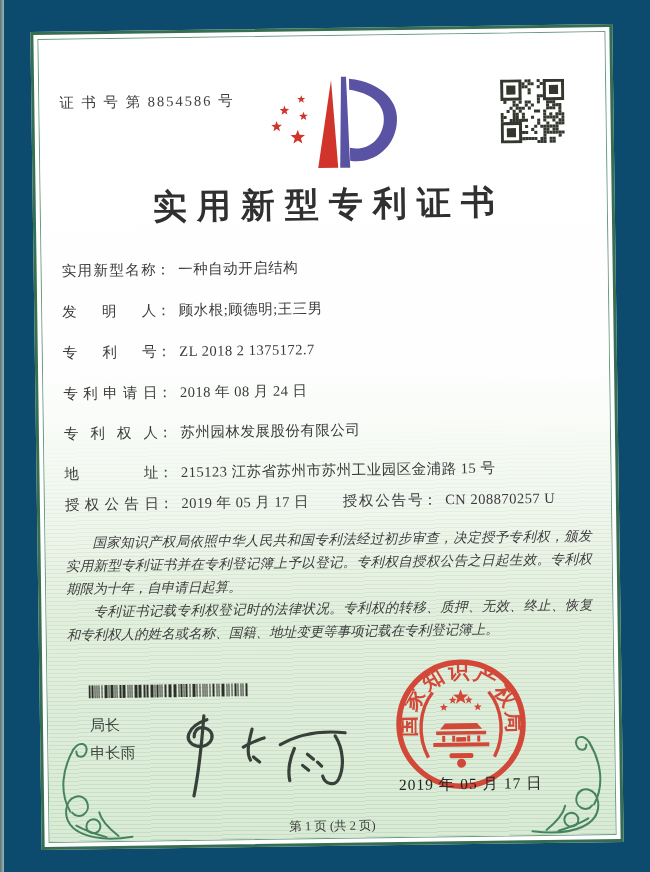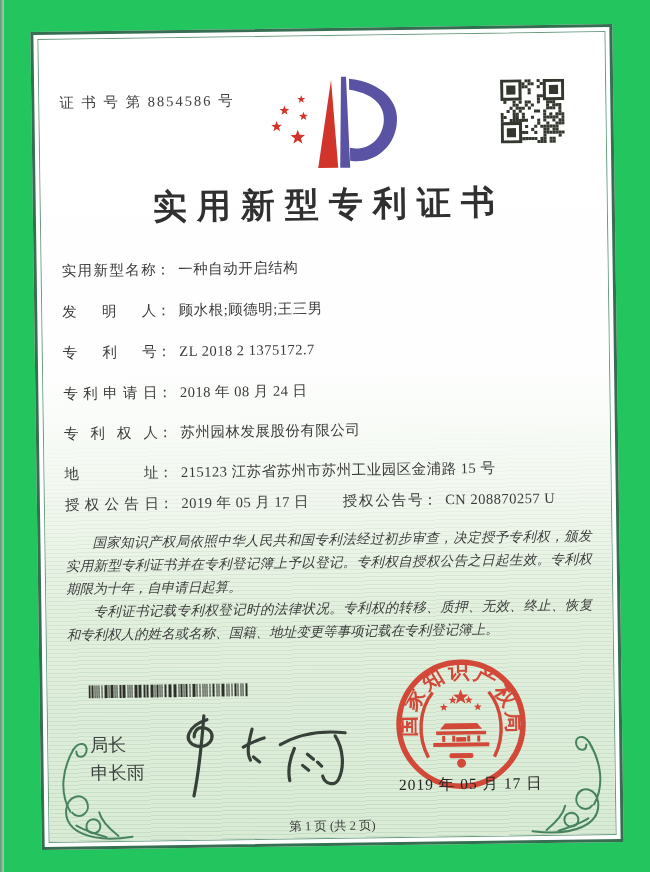--- a/index.html
+++ b/index.html
@@ -1,17 +1,17 @@
 <!DOCTYPE html>
 <html><head>
 <meta charset="utf-8">
 <style>
   html,body{margin:0;padding:0;}
   body{width:650px;height:872px;font-family:"Liberation Serif","DejaVu Serif",serif;}
-  .page{position:relative;width:650px;height:872px;background:#22c55e;overflow:hidden;}
+  .page{position:relative;width:650px;height:872px;background:#0c4a6e;overflow:hidden;}
   .scan-edge{position:absolute;left:0;top:0;width:4px;height:100%;
     background:linear-gradient(90deg,#76857a,#cfd6cf);opacity:.75;}
   
   .frame{position:absolute;left:36px;top:28px;width:576px;height:812px;
     border:3px solid #366e52;transform:rotate(-0.8deg);background:#fff;}
   .frame-inner{position:absolute;inset:4px;border:1px solid #6a9c81;overflow:hidden;}
   
   .texture{position:absolute;inset:0;
     background:linear-gradient(180deg,#ffffff 0%,#fdfefd 42%,#f1f7ee 58%,#e2efdd 72%,#d9ebd5 100%);}
   .texture:after{content:"";position:absolute;inset:0;
@@ -31,22 +31,22 @@
   .fcolon{display:inline-block;margin-right:8px;}
   .fvalue{letter-spacing:.5px;}
   .pair2{display:inline-block;margin-left:30px;}
   .pair2 .flabel{width:80px;}
 
   .paras{position:absolute;left:20px;top:492px;width:526px;font-size:13.5px;line-height:23px;
     font-style:italic;color:#3d3d3d;text-align:justify;}
   .paras p{margin:0;text-indent:2em;}
 
   .barcode{position:absolute;left:41px;top:646px;}
-  .director{position:absolute;left:42px;top:692px;font-family:"Liberation Sans","DejaVu Sans",sans-serif;
-    font-size:18px;line-height:28px;color:#3c4440;}
+  .director{position:absolute;left:42px;top:672px;font-family:"Liberation Sans","DejaVu Sans",sans-serif;
+    font-size:15px;line-height:28px;color:#3c4440;}
   .signature{position:absolute;left:104px;top:650px;}
   .seal{position:absolute;left:328px;top:605px;opacity:.92;}
   .seal-date{position:absolute;left:350px;top:740px;font-size:15.5px;color:#252525;letter-spacing:1px;z-index:6;}
   .footer{position:absolute;bottom:3px;width:100%;text-align:center;font-size:12.5px;color:#3c3c3c;}
   .flourish{position:absolute;bottom:-2px;z-index:3;}
   .flourish.left{left:-3px;}
   .flourish.right{right:-3px;transform:scaleX(-1);}
 </style>
 </head>
 <body>

